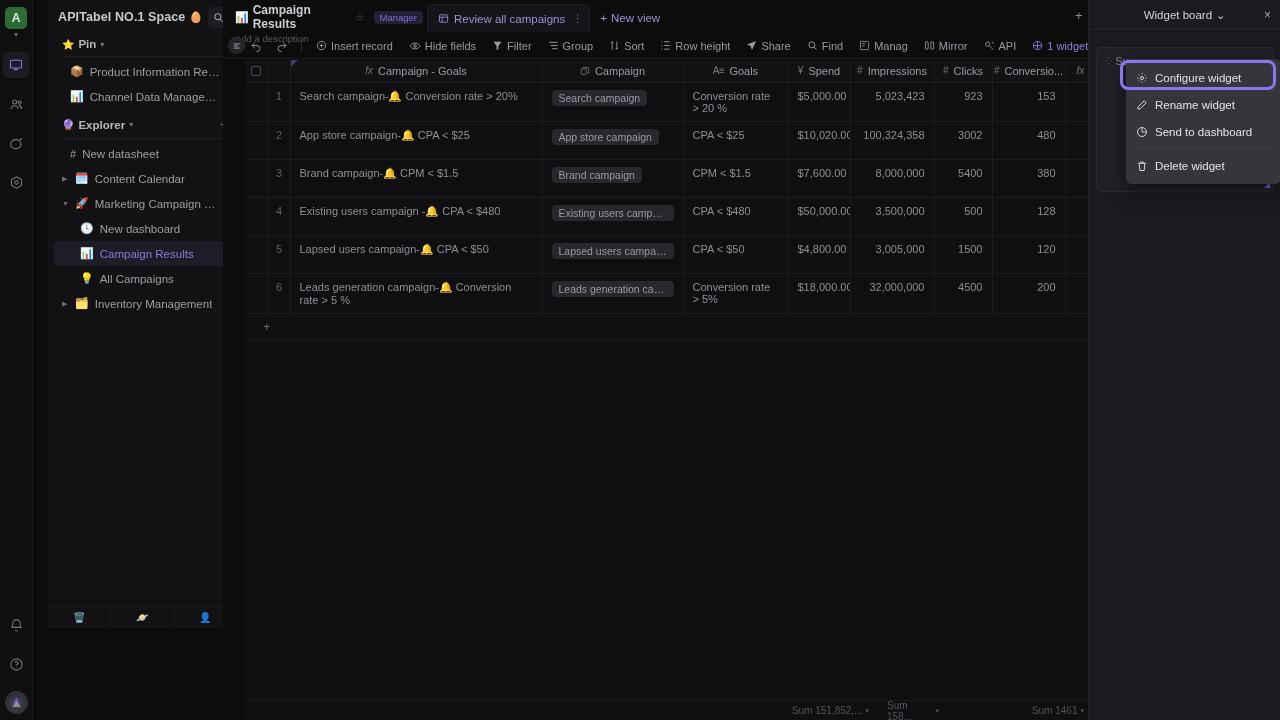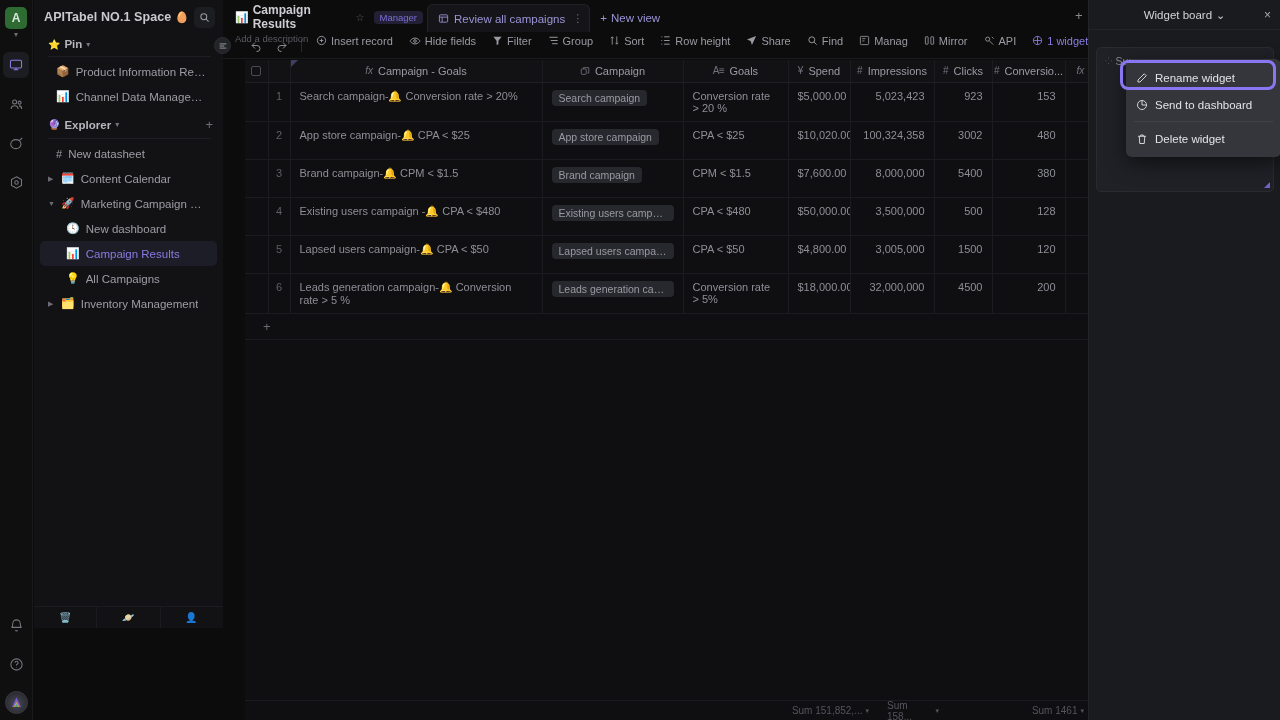--- a/index.html
+++ b/index.html
@@ -34,21 +34,21 @@
   .rail-bottom { margin-bottom: 6px; display: flex; flex-direction: column; align-items: center; }
   .rail-avatar {
     width: 23px; height: 23px; border-radius: 50%;
     background: radial-gradient(circle at 50% 55%, #4a4a55 0%, #2b2b33 70%);
     border: 1px solid #3a3a44; margin-top: 14px;
     display:flex; align-items:center; justify-content:center;
   }
 
   
   .sidebar {
-    position: absolute; left: 34px; top: 0; width: 190px; height: 628px;
+    position: absolute; left: 48px; top: 0; width: 190px; height: 628px;
     background: #121214; border-right: 1px solid #1b1c1f;
   }
   .sb-header {
     display: flex; align-items: center; height: 34px; padding: 0 8px 0 10px;
   }
   .sb-title {
     font-size: 12.5px; font-weight: 700; color: #c9c9ce; letter-spacing: .1px;
     white-space: nowrap; overflow: hidden; text-overflow: ellipsis; flex: 1;
   }
   .sb-title-emoji { font-size: 11px; margin-left: 4px; }
@@ -127,21 +127,21 @@
     border: 1px solid #3a3a44; display:flex;align-items:center;justify-content:center;
   }
   .vsep { width: 1px; height: 14px; background: #2a2b30; }
 
   
   .toolbar {
     height: 26px; display: flex; align-items: center; gap: 0;
     padding-left: 20px; border-bottom: 1px solid #1a1b1e;
   }
   .tool {
-    display: flex; align-items: flex-start; gap: 4px;
+    display: flex; align-items: center; gap: 4px;
     font-size: 11px; color: #9a9aa2; padding: 0 8px; height: 22px;
     white-space: nowrap;
   }
   .tool.accent { color: #8a7ee0; }
   .tool .ic { display: flex; align-items: center; }
   .tb-sep { width: 1px; height: 13px; background: #262730; margin: 0 6px; }
   .undo { padding: 0 7px; color: #8b8b93; font-size: 11px; }
 
   
   .gridwrap {
@@ -789,20 +789,29 @@
         <span class="wc-grip">⁘</span>
         <span>Summary</span>
       </div>
       <div class="wc-resize"></div>
     </div>
 
     <div class="ctxmenu">
       <div class="ctx-item">
         <span>
           <svg width="12" height="12" viewBox="0 0 24 24" fill="none" stroke="#e2e2e8" stroke-width="1.8">
+            <circle cx="12" cy="12" r="3"></circle>
+            <path d="M12 2.5v2.2M12 19.3v2.2M21.5 12h-2.2M4.7 12H2.5M18.7 5.3l-1.6 1.6M6.9 17.1l-1.6 1.6M18.7 18.7l-1.6-1.6M6.9 6.9 5.3 5.3"></path>
+          </svg>
+        </span>
+        <span>Configure widget</span>
+      </div>
+      <div class="ctx-item">
+        <span>
+          <svg width="12" height="12" viewBox="0 0 24 24" fill="none" stroke="#e2e2e8" stroke-width="1.8">
             <path d="M16.5 3.5 20.5 7.5 8 20H4v-4z"></path>
           </svg>
         </span>
         <span>Rename widget</span>
       </div>
       <div class="ctx-item">
         <span>
           <svg width="12" height="12" viewBox="0 0 24 24" fill="none" stroke="#e2e2e8" stroke-width="1.8">
             <circle cx="12" cy="12" r="9"></circle>
               <path d="M12 12V3M12 12h8.5"></path>

